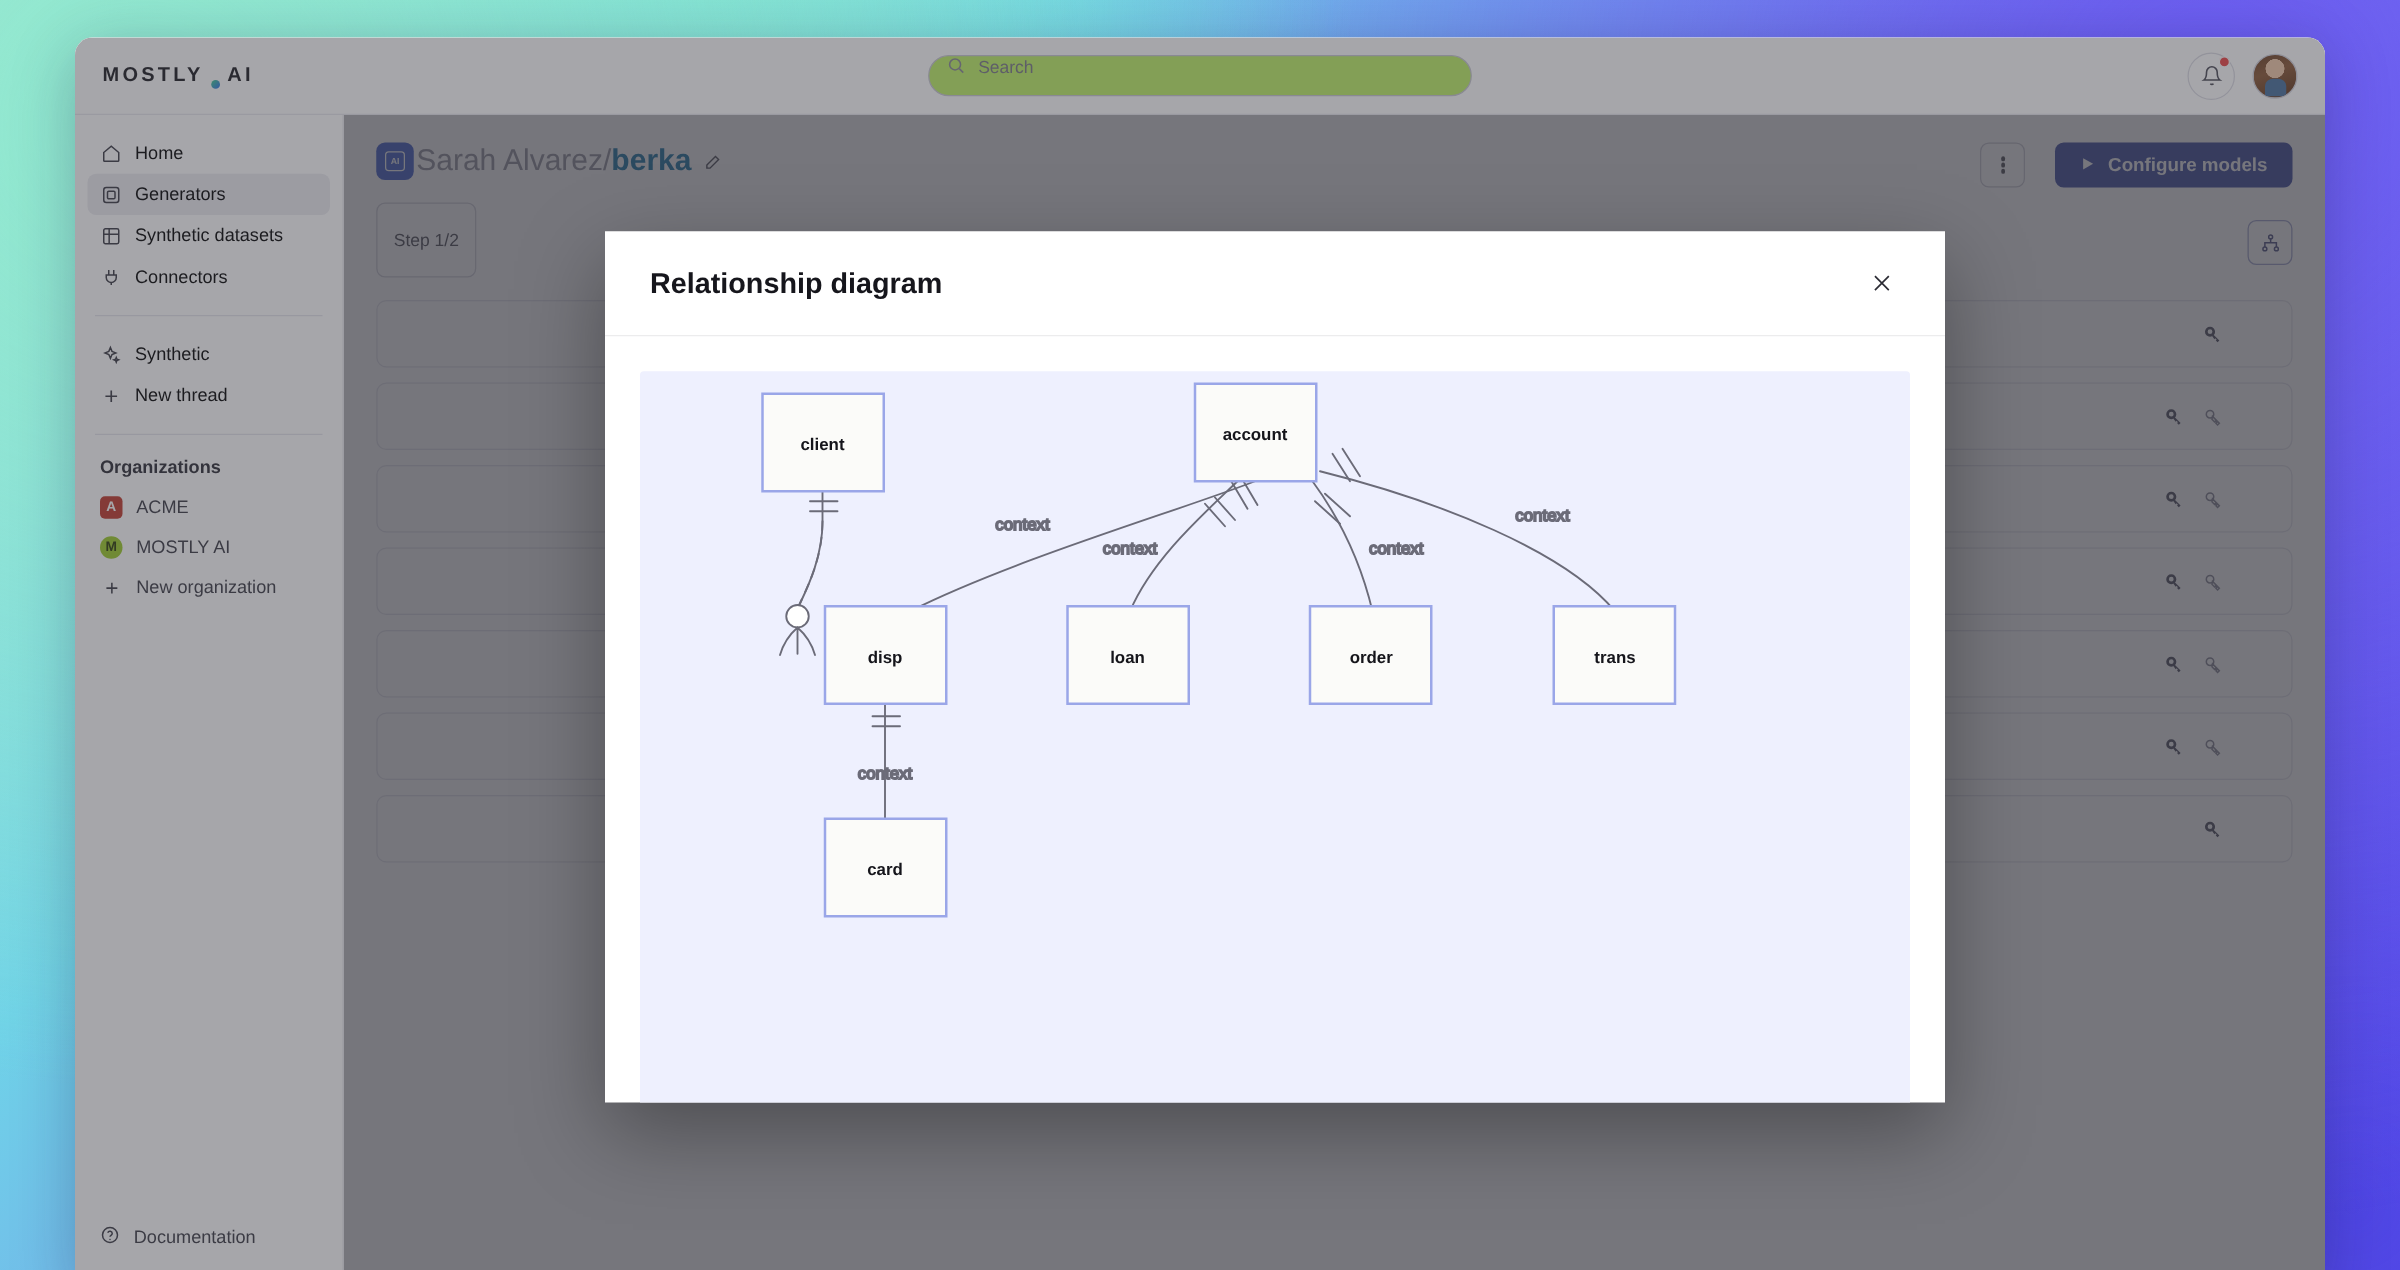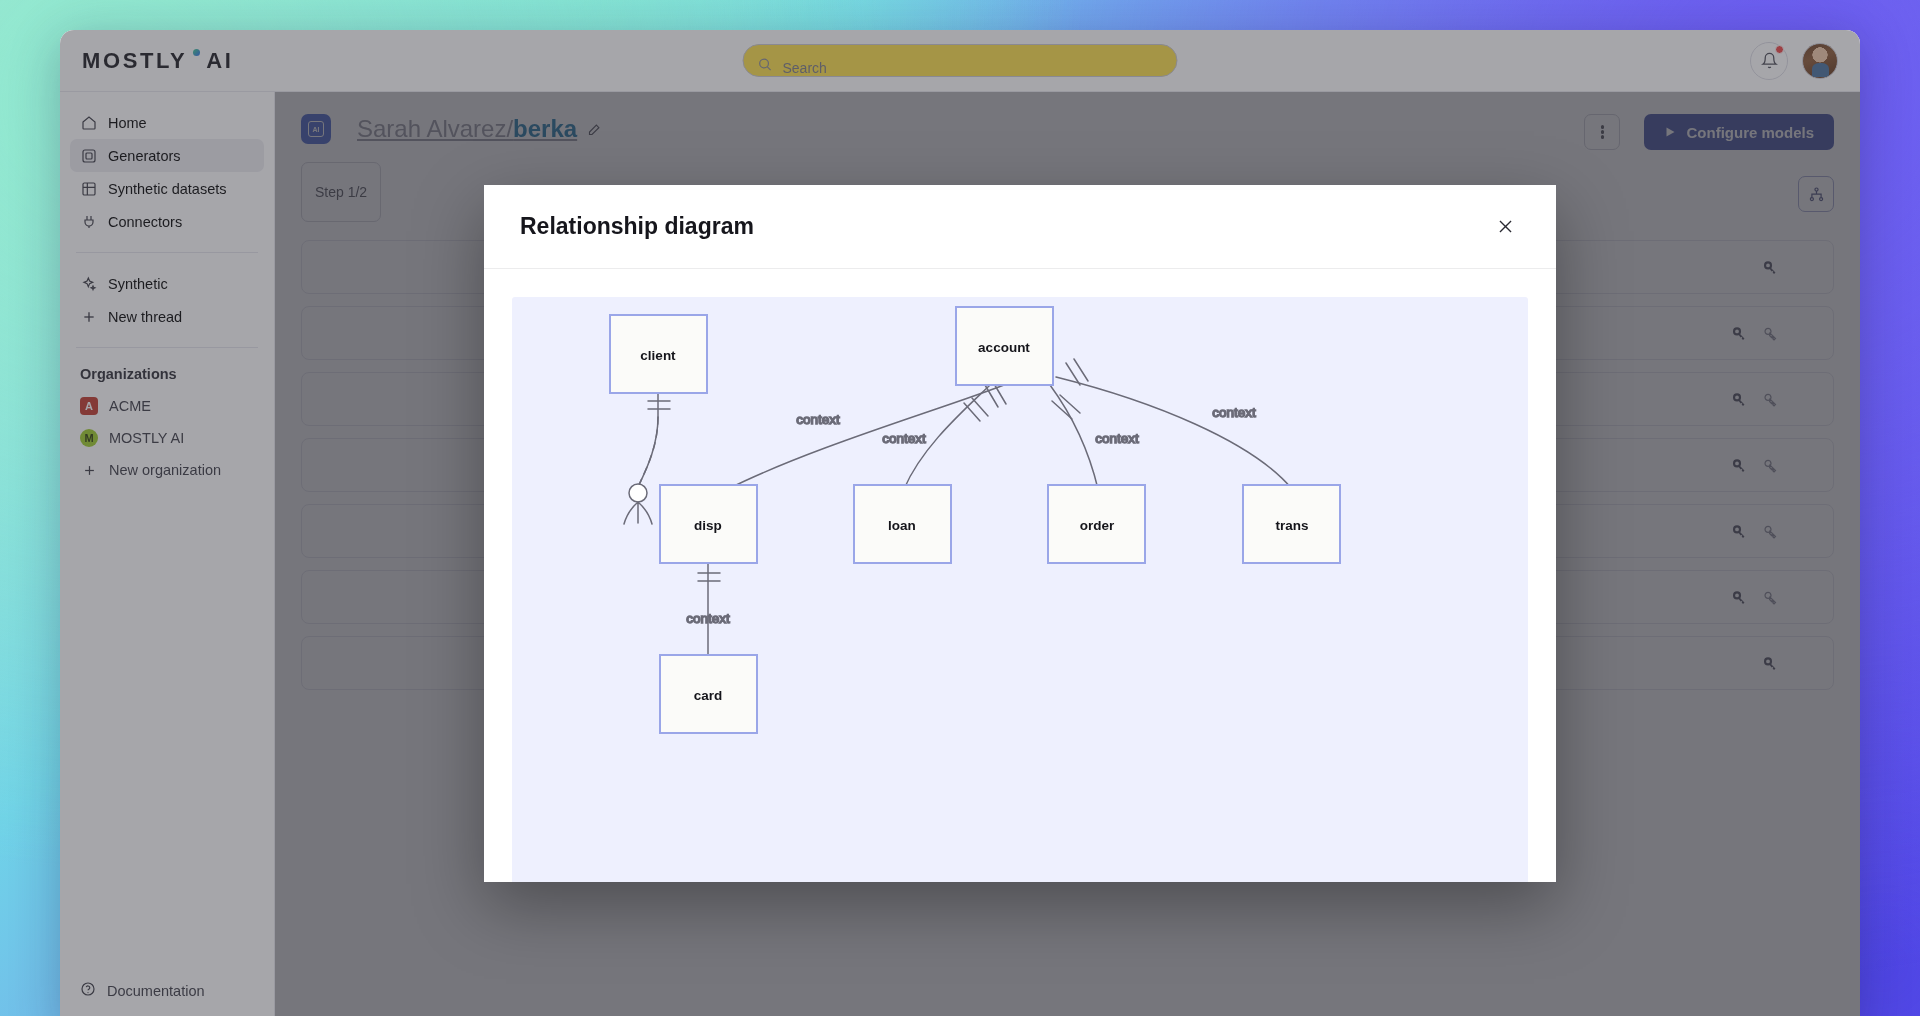--- a/index.html
+++ b/index.html
@@ -27,33 +27,33 @@
   }
 
   
   .topbar {
     position: relative; height: 62px; width: 100%;
     background: #fff; border-bottom: 1px solid #e9e9ee;
     display: flex; align-items: center;
   }
   .brand {
     margin-left: 22px;
-    font-size: 22px; letter-spacing: 2.6px; font-weight: 700;
-    color: #1b1b21; display: flex; align-items: flex-start; gap: 3px;
+    font-size: 16px; letter-spacing: 2.6px; font-weight: 700;
+    color: #1b1b21; display: flex; align-items: flex-end; gap: 3px;
   }
   .brand .dot { width: 7px; height: 7px; border-radius: 50%;
     background: linear-gradient(135deg,#3ecf8e,#2f6ef0); display: inline-block;
     margin: 0 3px; position: relative; top: 1px; }
   .search-wrap {
     position: absolute; left: 50%; transform: translateX(-50%);
     width: 435px; height: 33px;
   }
   .search-box {
     width: 100%; height: 100%; border: 1px solid #c9c9d2; border-radius: 17px;
-    background: #fde047; display: flex; align-items: flex-end; padding: 0 14px; gap: 10px;
+    background: #bef264; display: flex; align-items: flex-start; padding: 0 14px; gap: 10px;
   }
   .search-box input {
     border: none; outline: none; flex: 1; font-size: 14px; color: #53535e;
     font-family: "Liberation Sans", sans-serif; background: transparent;
   }
   .search-box input::placeholder { color: #7b7b86; }
   .topbar-right {
     position: absolute; right: 22px; display: flex; align-items: center; gap: 14px;
   }
   .bell-btn {
@@ -109,21 +109,21 @@
 
   
   .main { flex: 1; position: relative; background: #fff; overflow: hidden; }
   .page-head { display: flex; align-items: center; padding: 22px 26px 0 26px; }
   .gen-icon {
     width: 30px; height: 30px; border-radius: 7px; background: #2f50c8;
     display: flex; align-items: center; justify-content: center; flex: 0 0 30px;
   }
   .gen-icon .inner { width: 16px; height: 16px; border: 1.6px solid #fff; border-radius: 3px;
     font-size: 7px; color: #fff; display:flex; align-items:center; justify-content:center; font-weight:700; }
-  .crumb { margin-left: 26px; font-size: 24px; color: #8b8b96; display: flex; align-items: baseline; gap: 0; text-decoration: underline; }
+  .crumb { margin-left: 2px; font-size: 24px; color: #8b8b96; display: flex; align-items: baseline; gap: 0; }
   .crumb b { color: #0369a1; font-weight: 700; }
   .edit-icon { margin-left: 10px; color: #3b3b45; display:inline-flex; align-self:center; cursor:pointer; }
   .head-actions { position: absolute; right: 26px; top: 22px; display: flex; gap: 24px; align-items: center; }
   .kebab-btn {
     width: 36px; height: 36px; border: 1px solid #c9c9d2; border-radius: 7px; background: #fff;
     display: flex; align-items: center; justify-content: center; cursor: pointer;
   }
   .kebab-btn span { display:block; width:3.5px; height:3.5px; border-radius:50%; background:#3a3a44; margin:1.4px 0; }
   .primary-btn {
     height: 36px; padding: 0 20px; border-radius: 7px; background: #2a3a9c; color: #fff;

